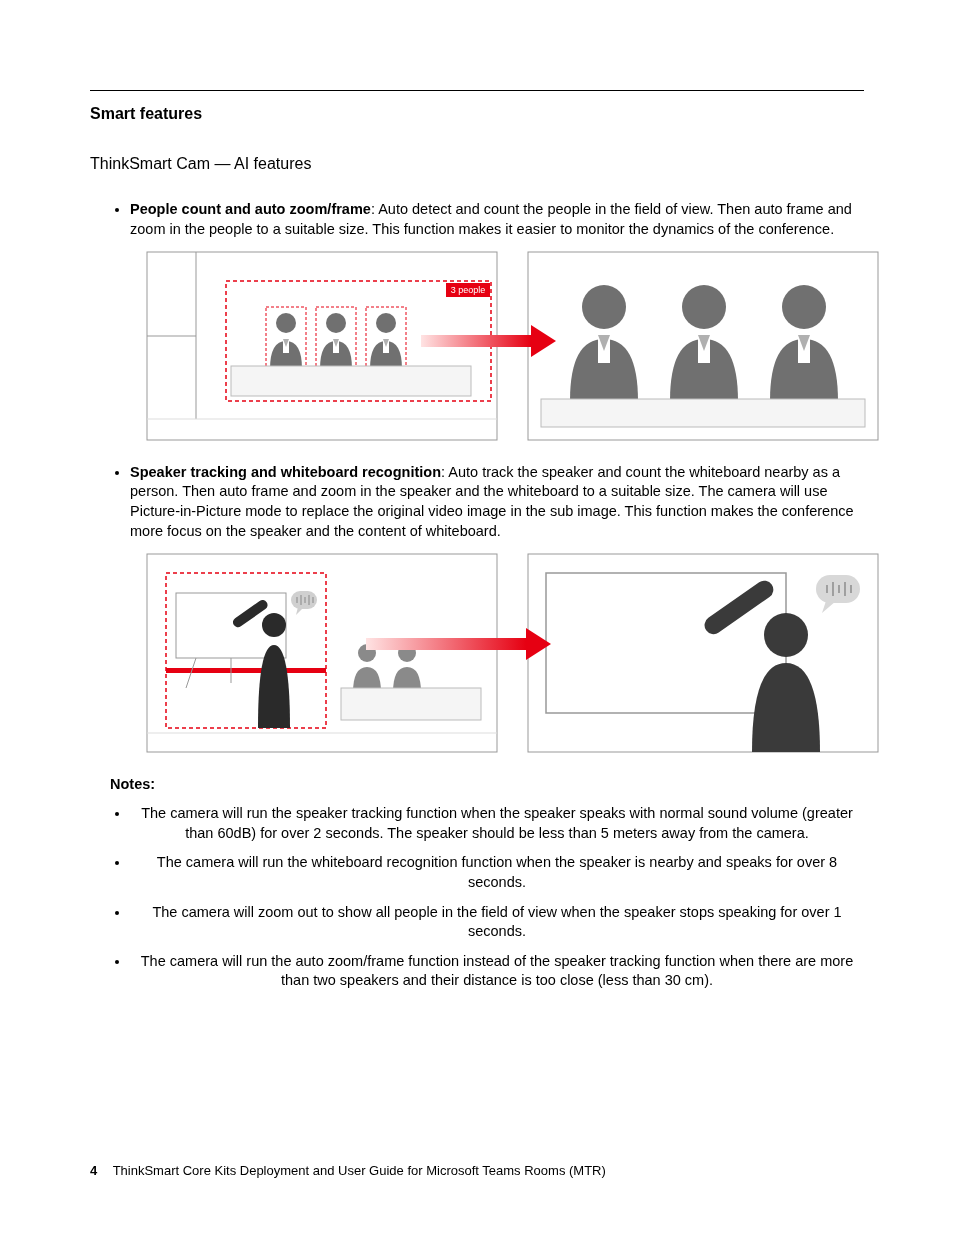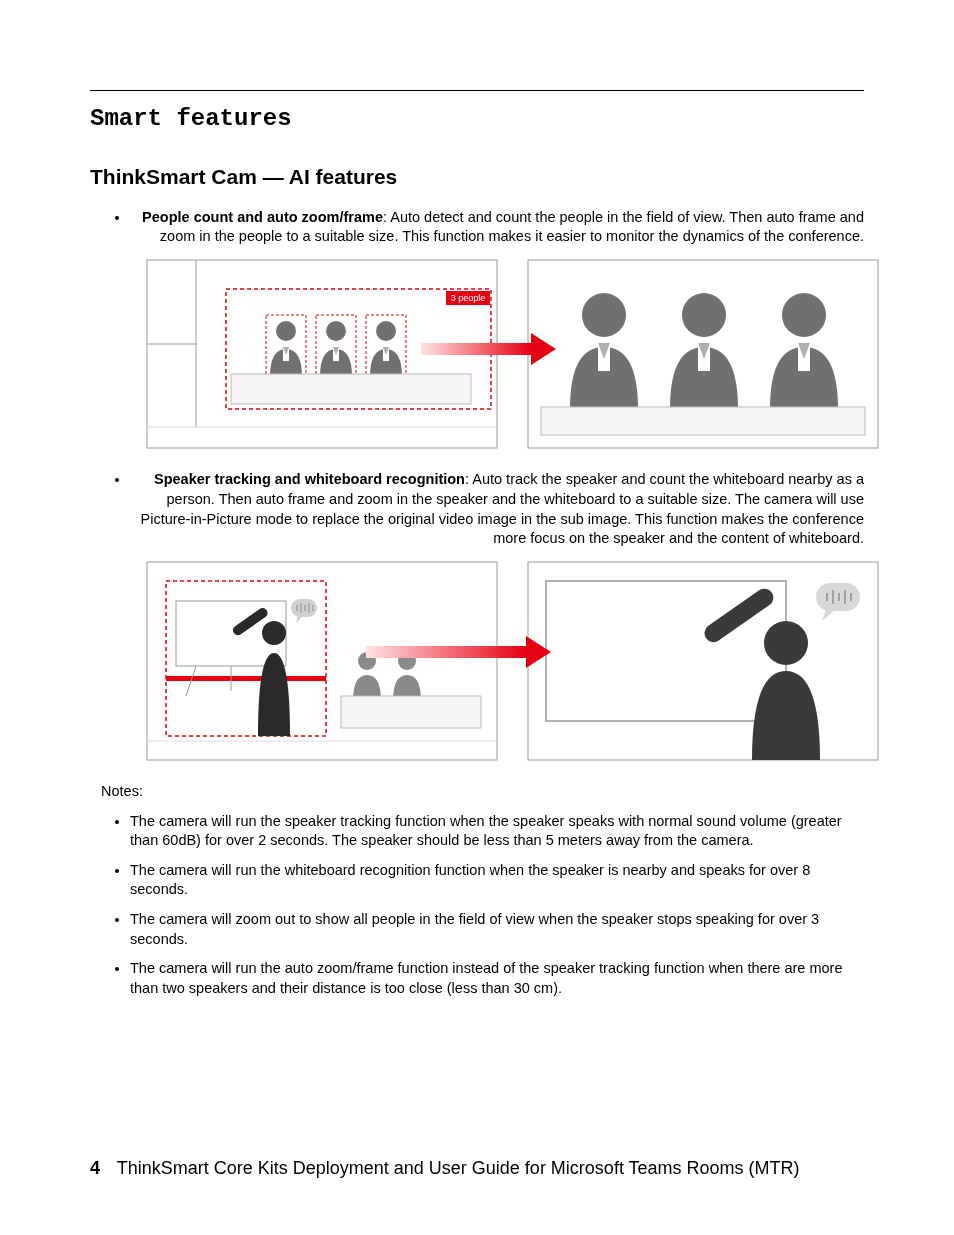--- a/index.html
+++ b/index.html
@@ -12,57 +12,56 @@
     height: 1235px;
     padding: 90px 90px 40px 90px;
     position: relative;
     line-height: 1.35;
   }
   .top-rule {
     border-top: 1.5px solid #000;
     margin-bottom: 12px;
   }
   h1 {
-    font-size: 24px;
+    font-size: 16px;
     font-weight: bold;
     margin-bottom: 28px;
-    font-family: Liberation Mono, monospace;
   }
   .subhead {
-    font-weight: bold;
-    font-size: 21px;
-    margin-bottom: 16px;
+    font-weight: normal;
+    font-size: 16px;
+    margin-bottom: 26px;
   }
   ul.features {
     list-style: disc;
     padding-left: 40px;
   }
   ul.features > li {
     margin-bottom: 8px;
-    text-align: right;
   }
   .figure {
     margin: 12px 0 16px 16px;
   }
   .notes-label {
-    font-weight: normal;
-    margin: 10px 0 10px 11px;
+    font-weight: bold;
+    margin: 10px 0 10px 20px;
   }
   ul.notes {
     list-style: disc;
     padding-left: 40px;
+    text-align: center;
   }
   ul.notes > li {
     margin-bottom: 10px;
   }
   .footer {
     position: absolute;
     left: 90px;
     bottom: 55px;
-    font-size: 18px;
+    font-size: 13px;
   }
   .footer .pageno {
     font-weight: bold;
     margin-right: 12px;
   }
 </style>
 </head>
 <body>
 
 <div class="top-rule"></div>
@@ -224,20 +223,20 @@
         <polygon points="380,75 405,91 380,107" fill="#e60012"></polygon>
       </svg>
     </div>
   </li>
 </ul>
 
 <div class="notes-label">Notes:</div>
 <ul class="notes">
   <li>The camera will run the speaker tracking function when the speaker speaks with normal sound volume (greater than 60dB) for over 2 seconds. The speaker should be less than 5 meters away from the camera.</li>
   <li>The camera will run the whiteboard recognition function when the speaker is nearby and speaks for over 8 seconds.</li>
-  <li>The camera will zoom out to show all people in the field of view when the speaker stops speaking for over 3 seconds.</li>
+  <li>The camera will zoom out to show all people in the field of view when the speaker stops speaking for over 1 seconds.</li>
   <li>The camera will run the auto zoom/frame function instead of the speaker tracking function when there are more than two speakers and their distance is too close (less than 30 cm).</li>
 </ul>
 
 <div class="footer">
   <span class="pageno">4</span>
   <span>ThinkSmart Core Kits Deployment and User Guide for Microsoft Teams Rooms (MTR)</span>
 </div>
 
 </body></html>

